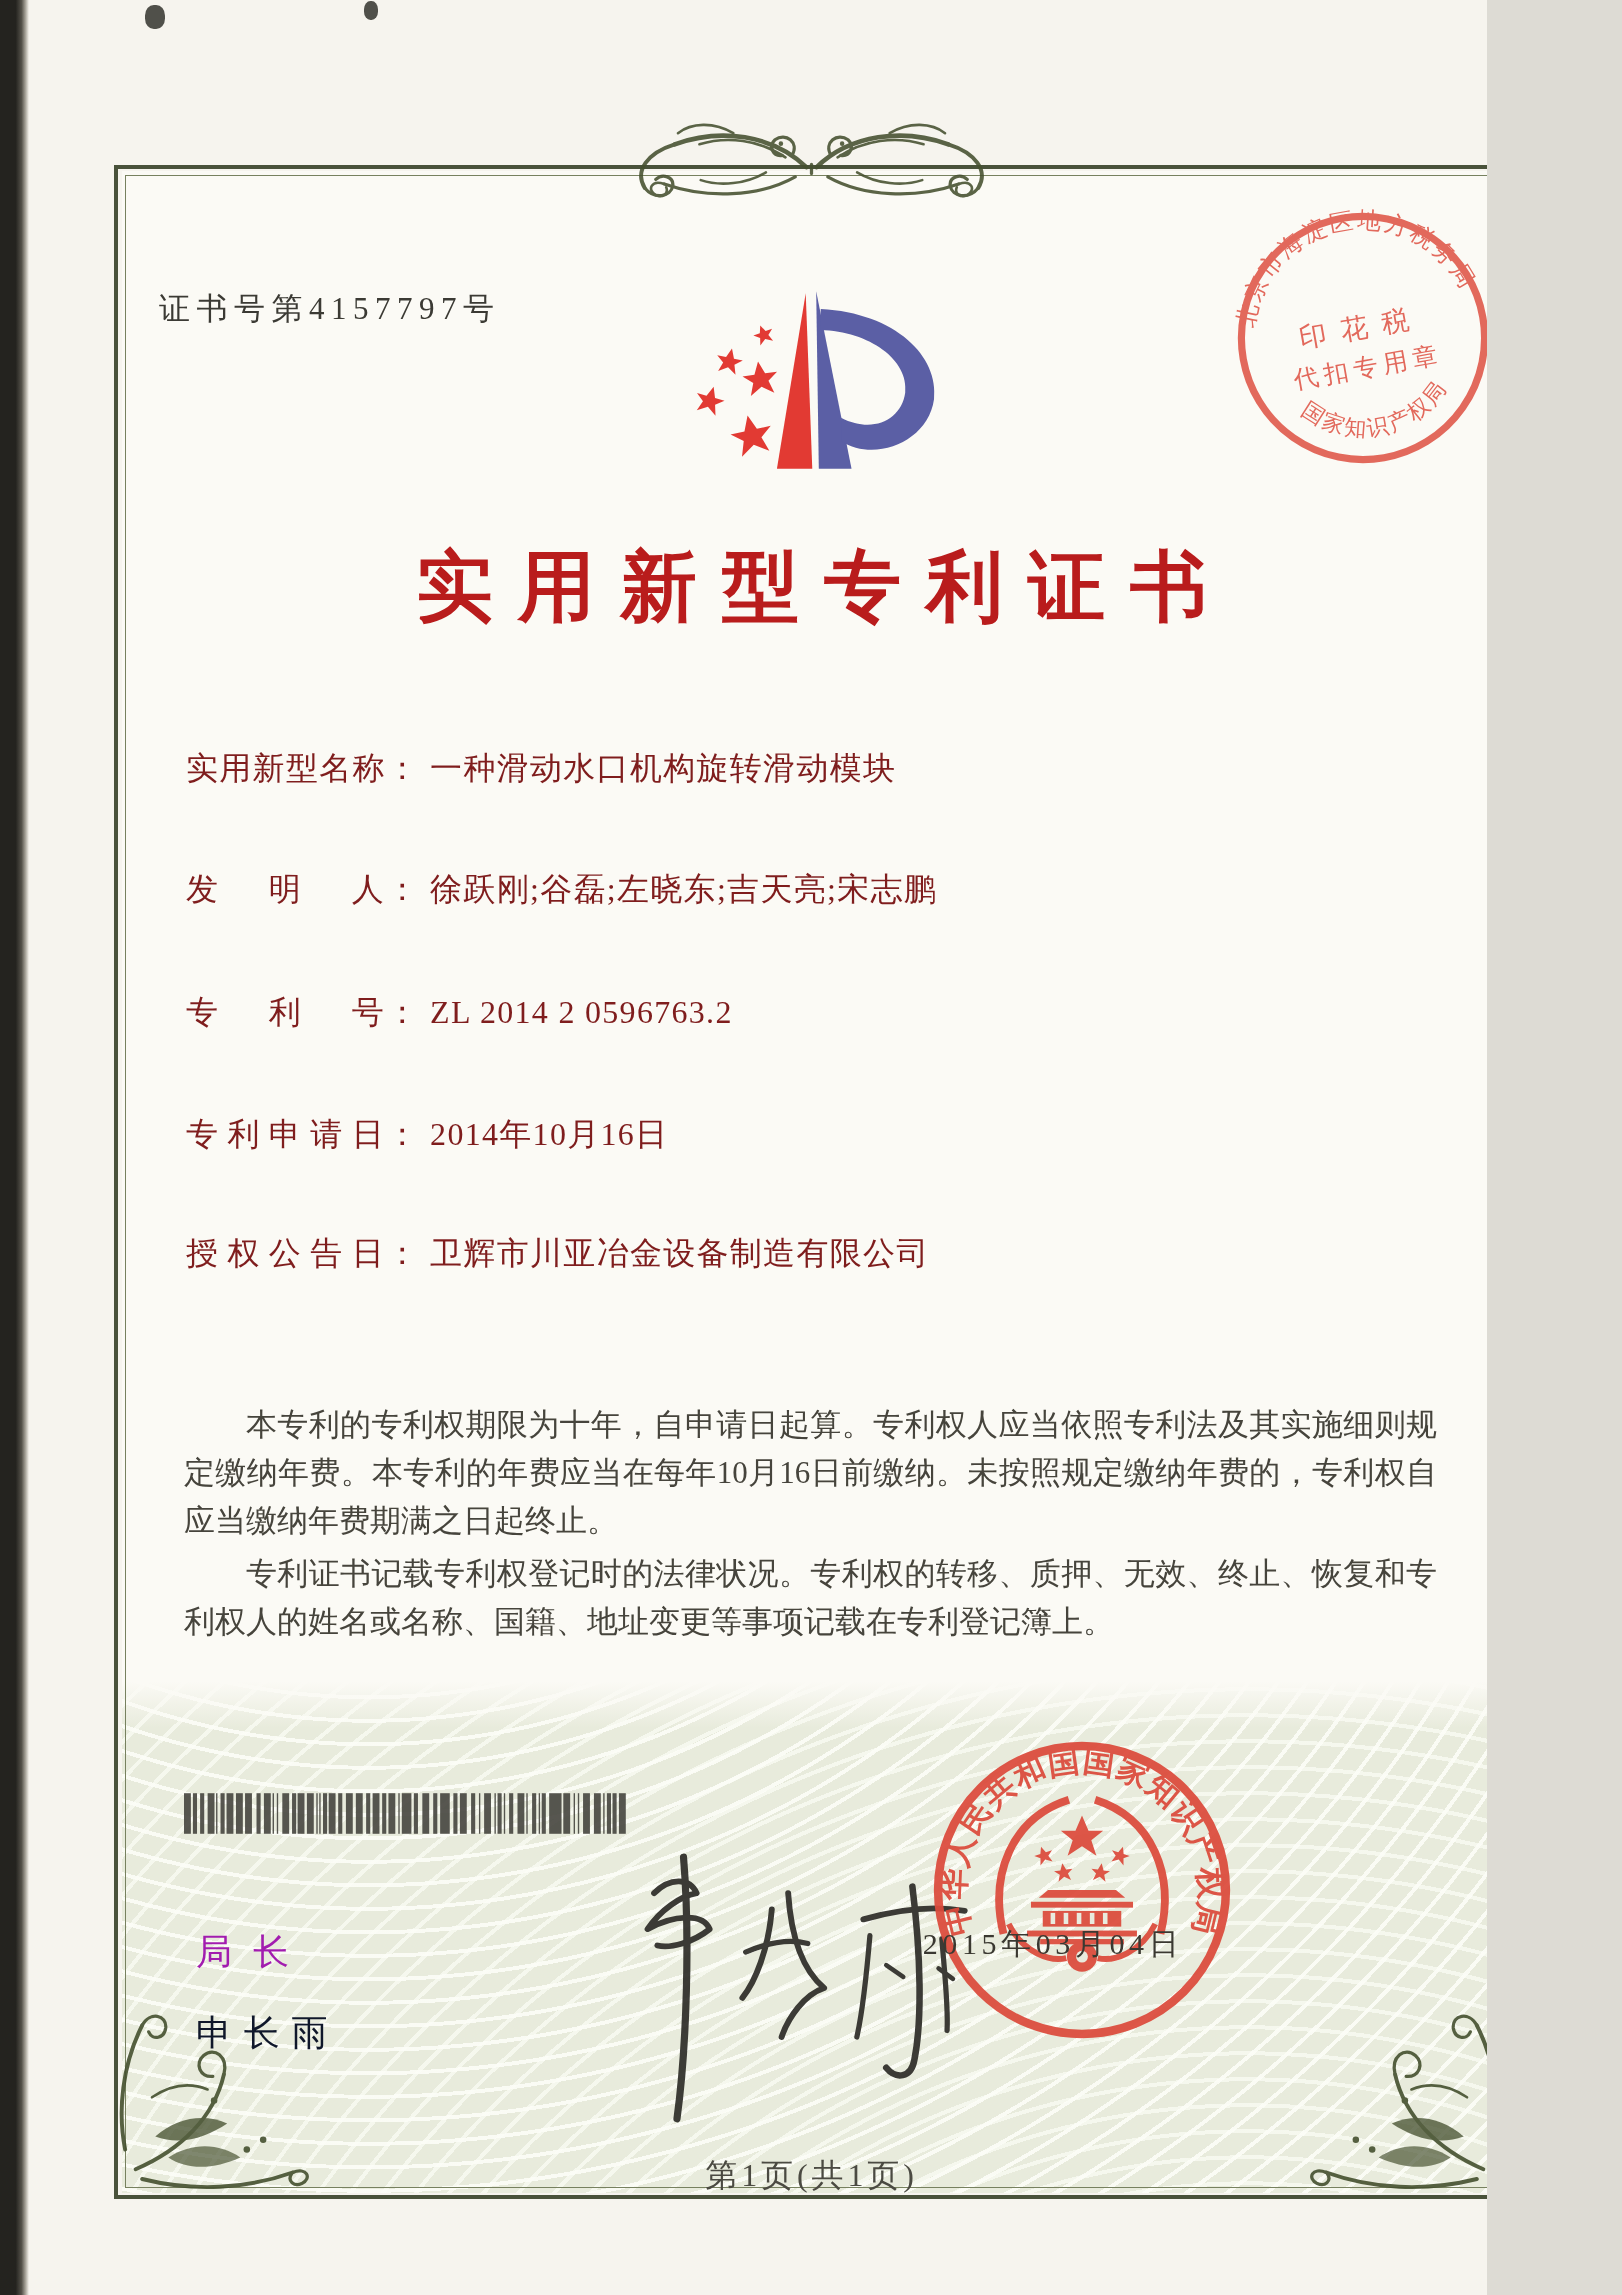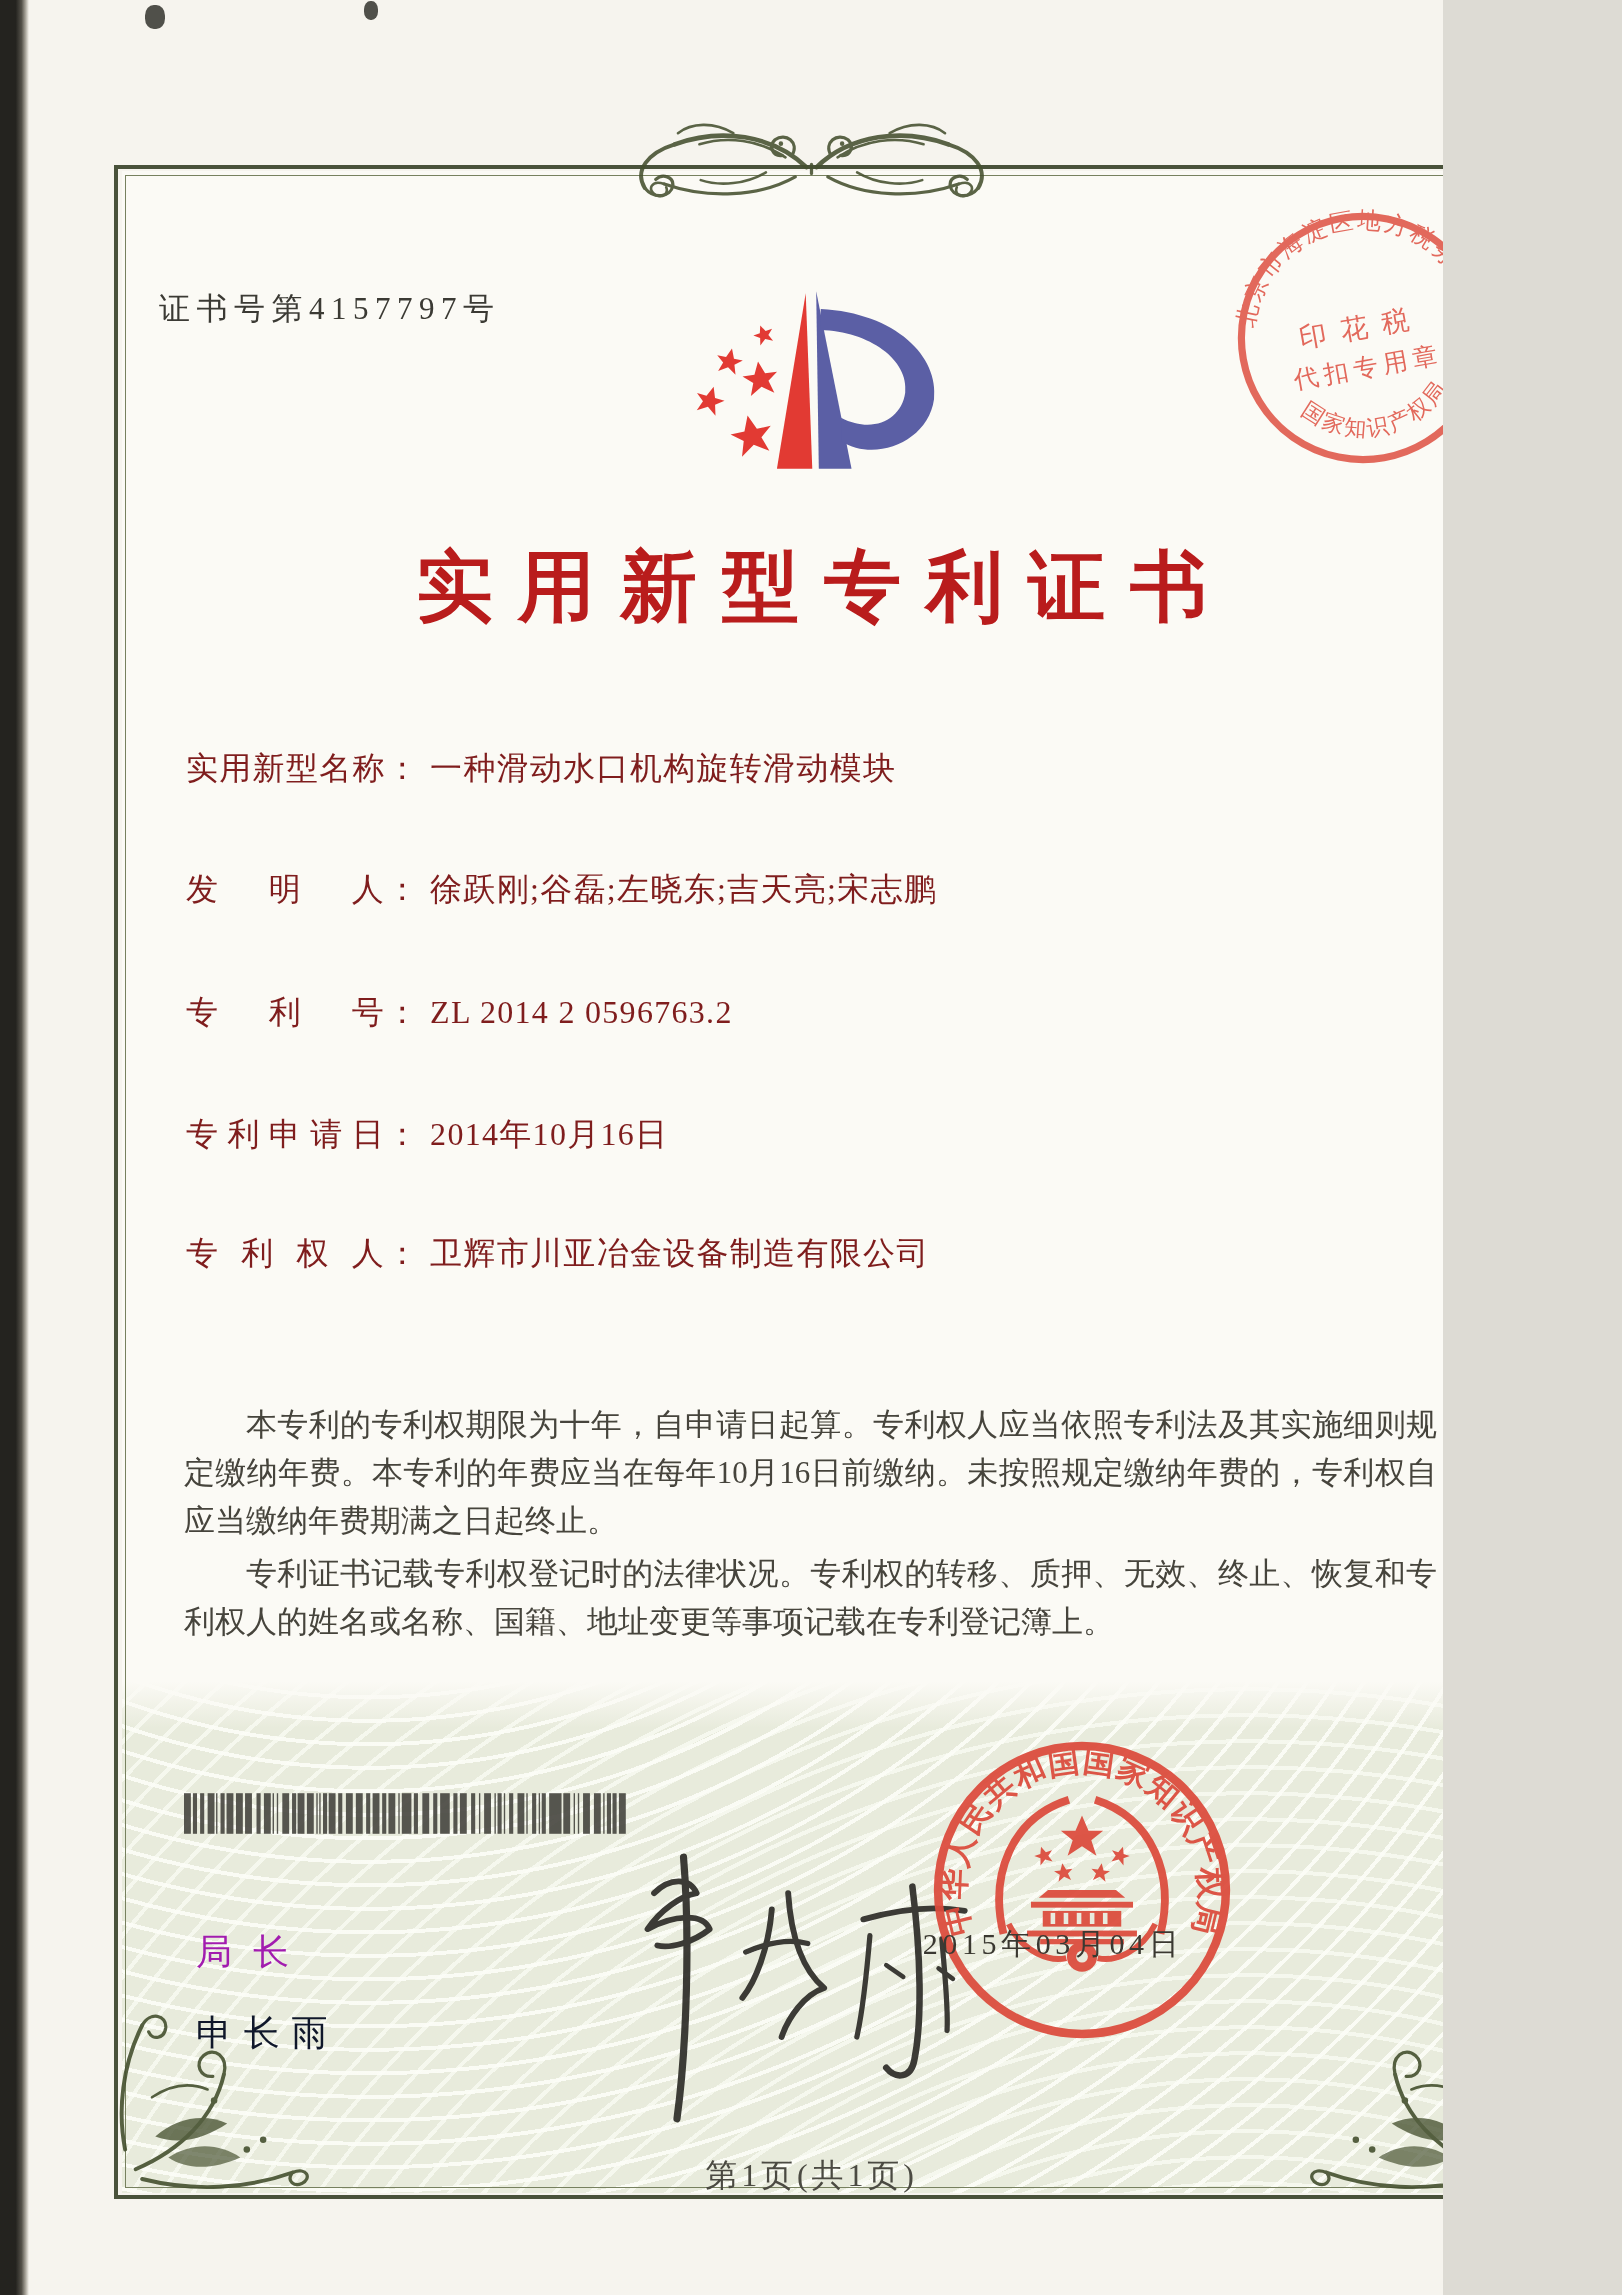--- a/index.html
+++ b/index.html
@@ -1,20 +1,21 @@
 <!DOCTYPE html>
 <html style="font-size:10.5px"><head>
 <meta charset="utf-8">
 <style>
   html,body{margin:0;padding:0;background:#dddbd4;}
   .page{
     position:relative;width:1443px;height:2295px;overflow:hidden;
     background:#f6f4ee;
     font-family:"Liberation Serif","DejaVu Serif",serif;
     color:#403e37;
+    padding-left:44px;
   }
   .abs{position:absolute;}
   
   .scan-edge{left:0;top:0;width:29px;height:2295px;
     background:linear-gradient(90deg,#24231f 0 15.7px,#55524a 21.6px,#a8a49a 25.5px,rgba(246,244,238,0) 29px);}
   .speck{background:#33322d;border-radius:45%;opacity:.85;}
   
   .inner-paper{left:122px;top:171px;width:1372px;height:1517px;background:#fbfaf5;}
   .frame-outer{left:114px;top:165px;width:1384px;height:2034px;border:4.6px solid #49523a;box-sizing:border-box;}
   .frame-inner{left:125px;top:175px;width:1364px;height:2013px;border:1.3px solid #77815f;box-sizing:border-box;}
@@ -161,21 +162,21 @@
   <div class="abs field f1">
     <span class="flabel">发明人</span><span class="colon">：</span><span>徐跃刚;谷磊;左晓东;吉天亮;宋志鹏</span>
   </div>
   <div class="abs field f2">
     <span class="flabel">专利号</span><span class="colon">：</span><span>ZL 2014 2 0596763.2</span>
   </div>
   <div class="abs field f3">
     <span class="flabel">专利申请日</span><span class="colon">：</span><span>2014年10月16日</span>
   </div>
   <div class="abs field f4">
-    <span class="flabel">专利权人</span><span class="colon">：</span><span>卫辉市川亚冶金设备制造有限公司</span>
+    <span class="flabel">授权公告日</span><span class="colon">：</span><span>卫辉市川亚冶金设备制造有限公司</span>
   </div>
 
   <div class="abs paras">
     <p>本专利的专利权期限为十年，自申请日起算。专利权人应当依照专利法及其实施细则规定缴纳年费。本专利的年费应当在每年10月16日前缴纳。未按照规定缴纳年费的，专利权自应当缴纳年费期满之日起终止。</p>
     <p>专利证书记载专利权登记时的法律状况。专利权的转移、质押、无效、终止、恢复和专利权人的姓名或名称、国籍、地址变更等事项记载在专利登记簿上。</p>
   </div>
 
   <svg id="barcode-svg" class="abs barcode" width="445" height="41" viewBox="0 0 680 62" fill="#46453f" opacity="0.9">
       <rect x="0.0" y="0" width="10.5" height="62"></rect>
       <rect x="13.6" y="0" width="6.3" height="62"></rect>

